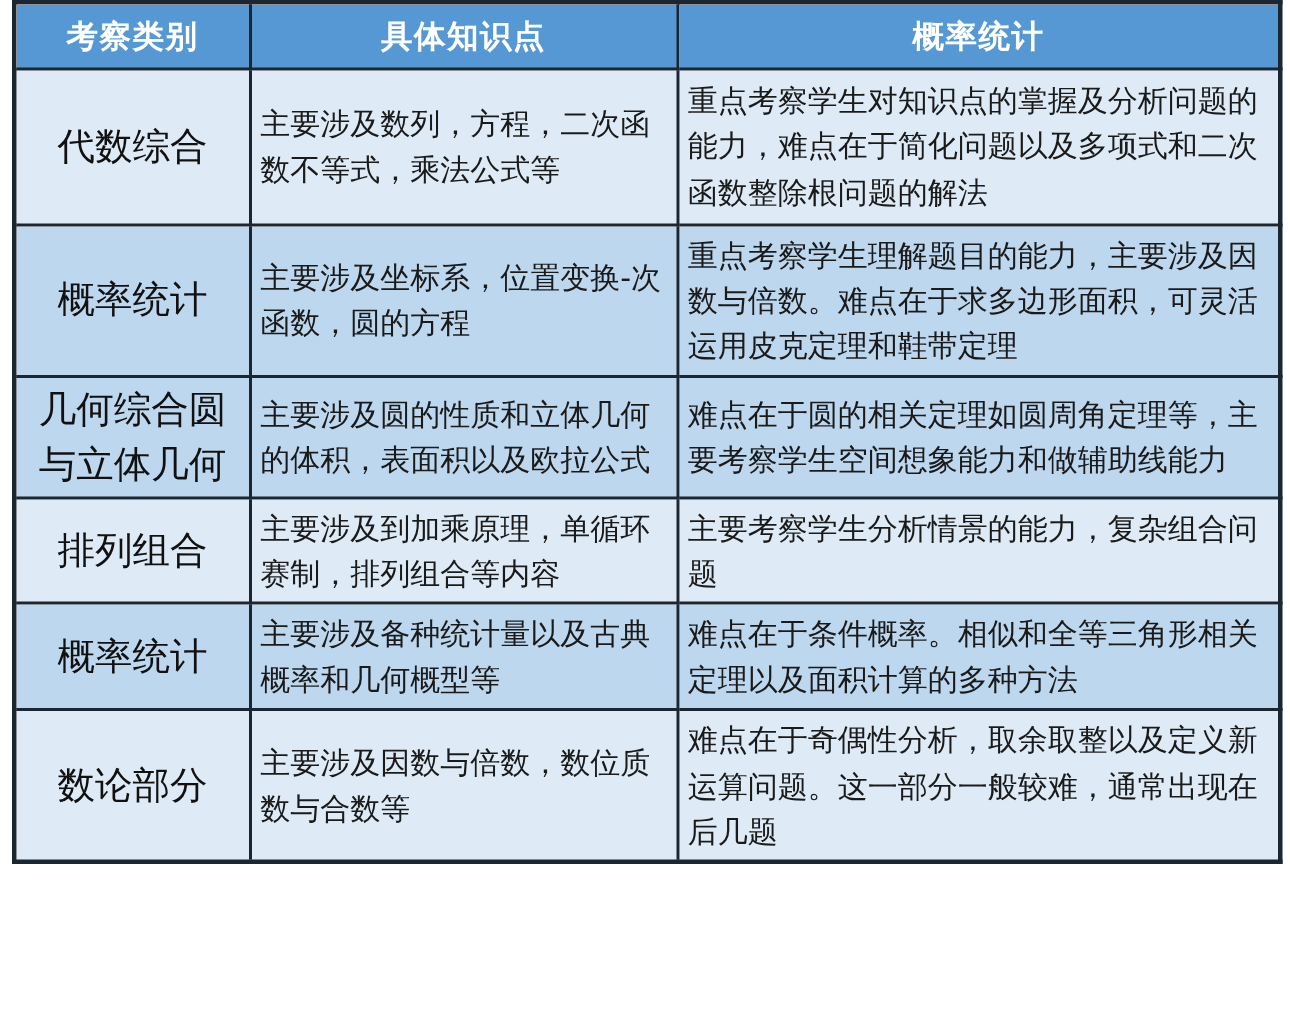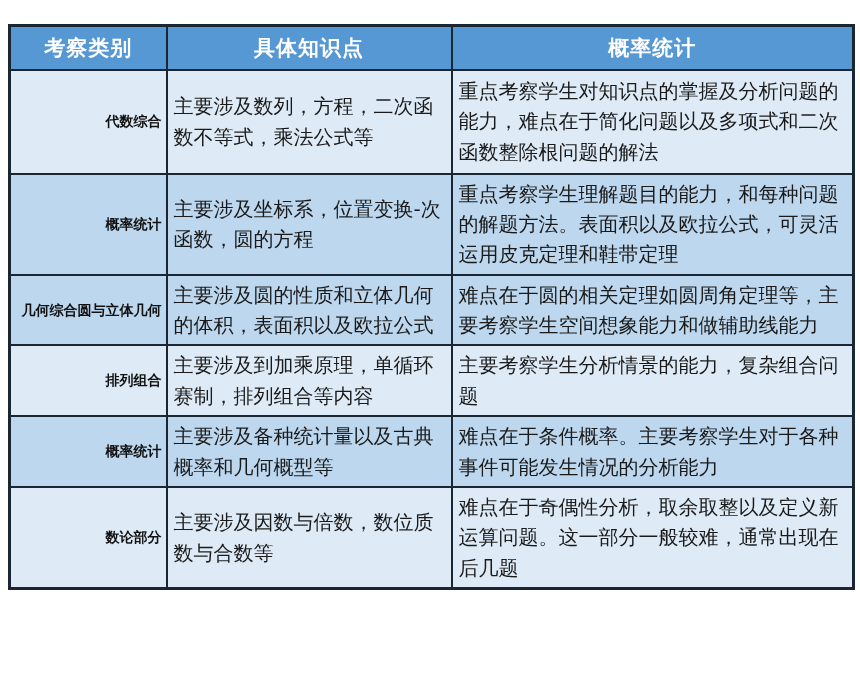--- a/index.html
+++ b/index.html
@@ -12,21 +12,21 @@
   }
   .page {
     position: relative;
     width: 860px;
     height: 679px;
     background: #ffffff;
     overflow: hidden;
   }
   table.exam-table {
     position: absolute;
-    top: 24px;
+    top: 0;
     left: 8px;
     width: 844px;
     border-collapse: collapse;
     table-layout: fixed;
     border: 3px solid #1a2632;
   }
   table.exam-table th,
   table.exam-table td {
     border: 2px solid #1a2632;
     box-sizing: border-box;
@@ -40,24 +40,24 @@
     background: #5598d4;
     color: #ffffff;
     font-size: 21px;
     font-weight: bold;
     height: 44px;
     text-align: center;
     vertical-align: middle;
     letter-spacing: 1px;
   }
   td.cat {
-    font-weight: bold;
-    font-size: 14px;
+    font-weight: normal;
+    font-size: 25px;
     color: #111111;
-    text-align: right;
+    text-align: center;
     vertical-align: middle;
     padding: 2px 4px;
     line-height: 1.5;
   }
   td.txt {
     font-size: 20px;
     color: #1a1a1a;
     text-align: left;
     vertical-align: middle;
     padding: 4px 6px;
@@ -94,36 +94,36 @@
     </thead>
     <tbody>
       <tr class="light r1">
         <td class="cat">代数综合</td>
         <td class="txt">主要涉及数列，方程，二次函数不等式，乘法公式等</td>
         <td class="txt">重点考察学生对知识点的掌握及分析问题的能力，难点在于简化问题以及多项式和二次函数整除根问题的解法</td>
       </tr>
       <tr class="dark r2">
         <td class="cat">概率统计</td>
         <td class="txt">主要涉及坐标系，位置变换-次函数，圆的方程</td>
-        <td class="txt">重点考察学生理解题目的能力，和每种问题的解题方法。表面积以及欧拉公式，可灵活运用皮克定理和鞋带定理</td>
+        <td class="txt">重点考察学生理解题目的能力，主要涉及因数与倍数。难点在于求多边形面积，可灵活运用皮克定理和鞋带定理</td>
       </tr>
       <tr class="dark r4">
         <td class="cat">几何综合圆与立体几何</td>
         <td class="txt">主要涉及圆的性质和立体几何的体积，表面积以及欧拉公式</td>
         <td class="txt">难点在于圆的相关定理如圆周角定理等，主要考察学生空间想象能力和做辅助线能力</td>
       </tr>
       <tr class="light r5">
         <td class="cat">排列组合</td>
         <td class="txt">主要涉及到加乘原理，单循环赛制，排列组合等内容</td>
         <td class="txt">主要考察学生分析情景的能力，复杂组合问题</td>
       </tr>
       <tr class="dark r6">
         <td class="cat">概率统计</td>
         <td class="txt">主要涉及备种统计量以及古典概率和几何概型等</td>
-        <td class="txt">难点在于条件概率。主要考察学生对于各种事件可能发生情况的分析能力</td>
+        <td class="txt">难点在于条件概率。相似和全等三角形相关定理以及面积计算的多种方法</td>
       </tr>
       <tr class="light r7">
         <td class="cat">数论部分</td>
         <td class="txt">主要涉及因数与倍数，数位质数与合数等</td>
         <td class="txt">难点在于奇偶性分析，取余取整以及定义新运算问题。这一部分一般较难，通常出现在后几题</td>
       </tr>
     </tbody>
   </table>
 </div>
 

